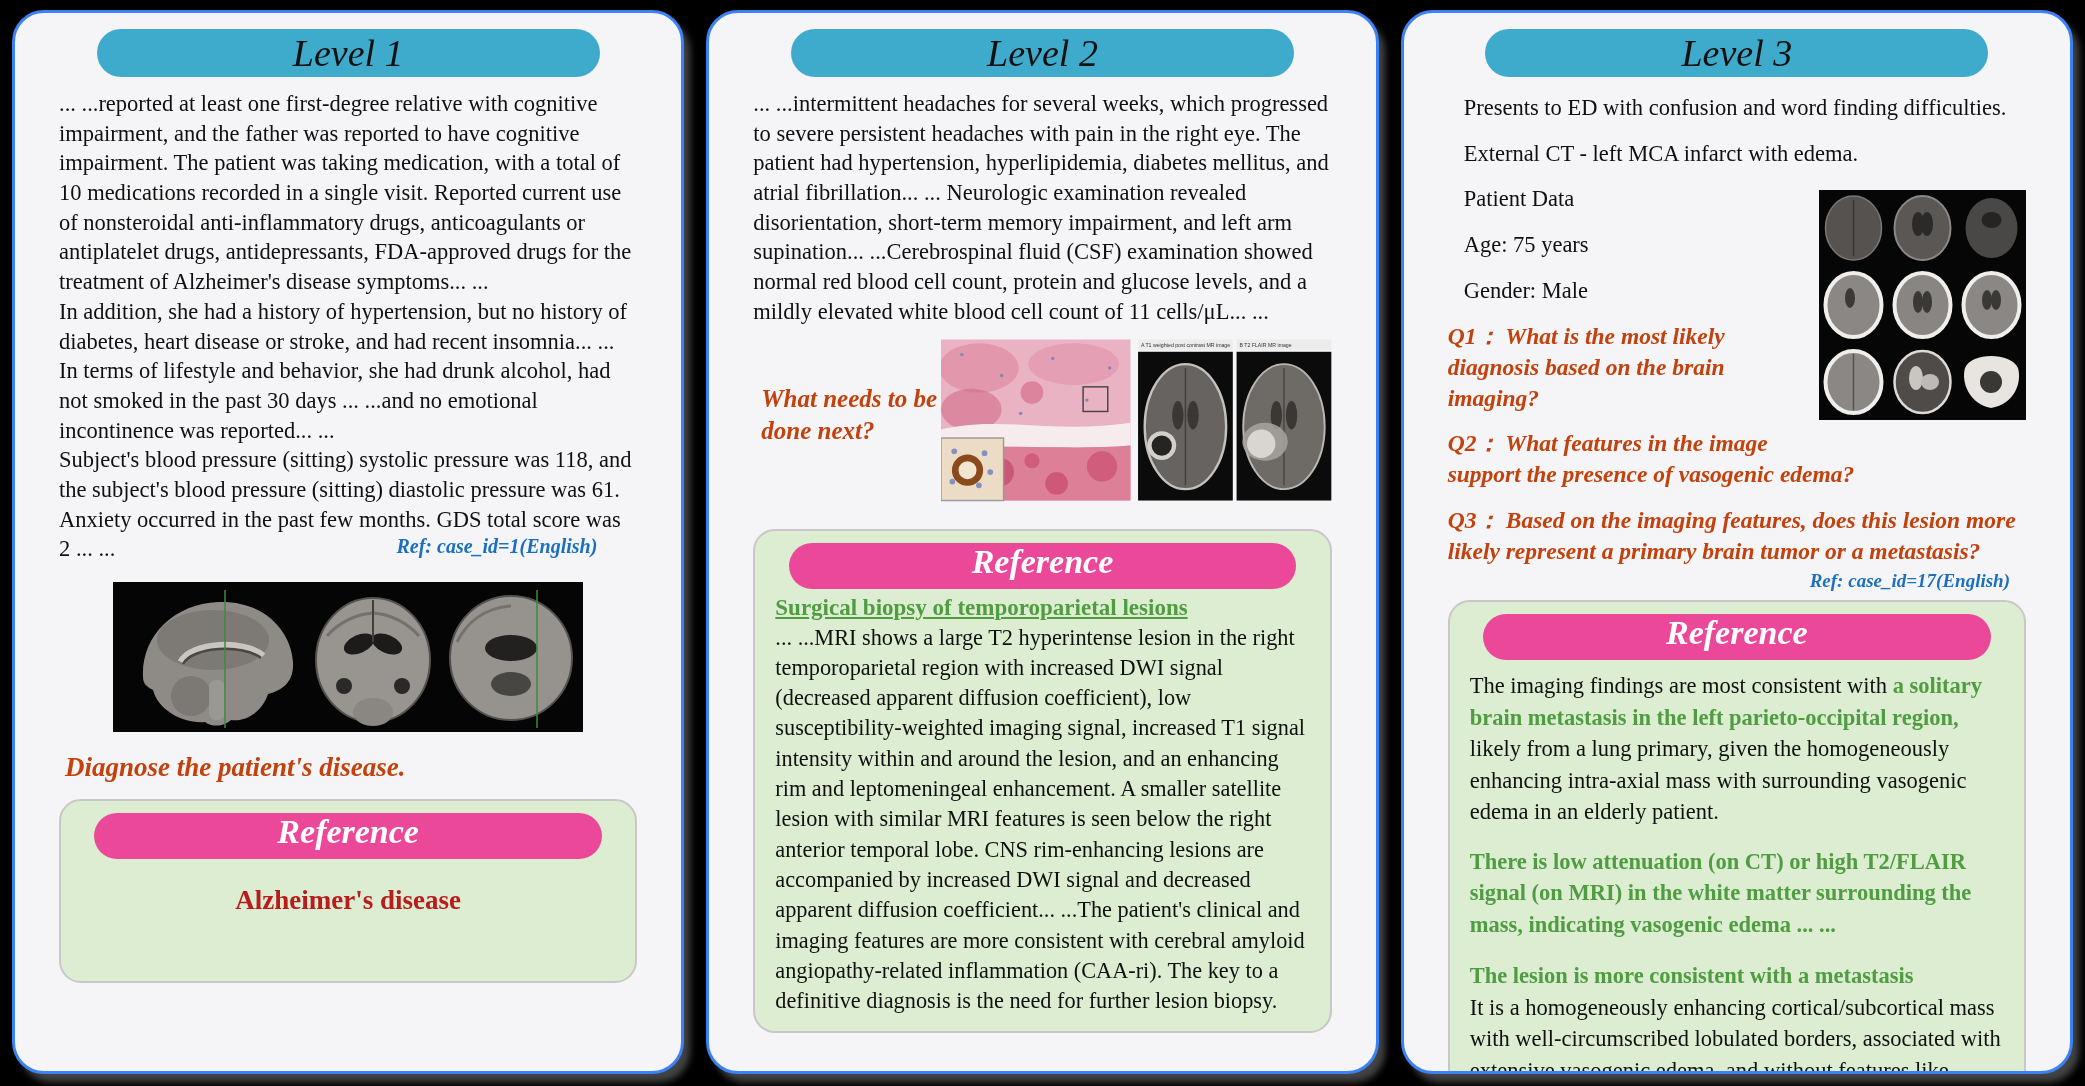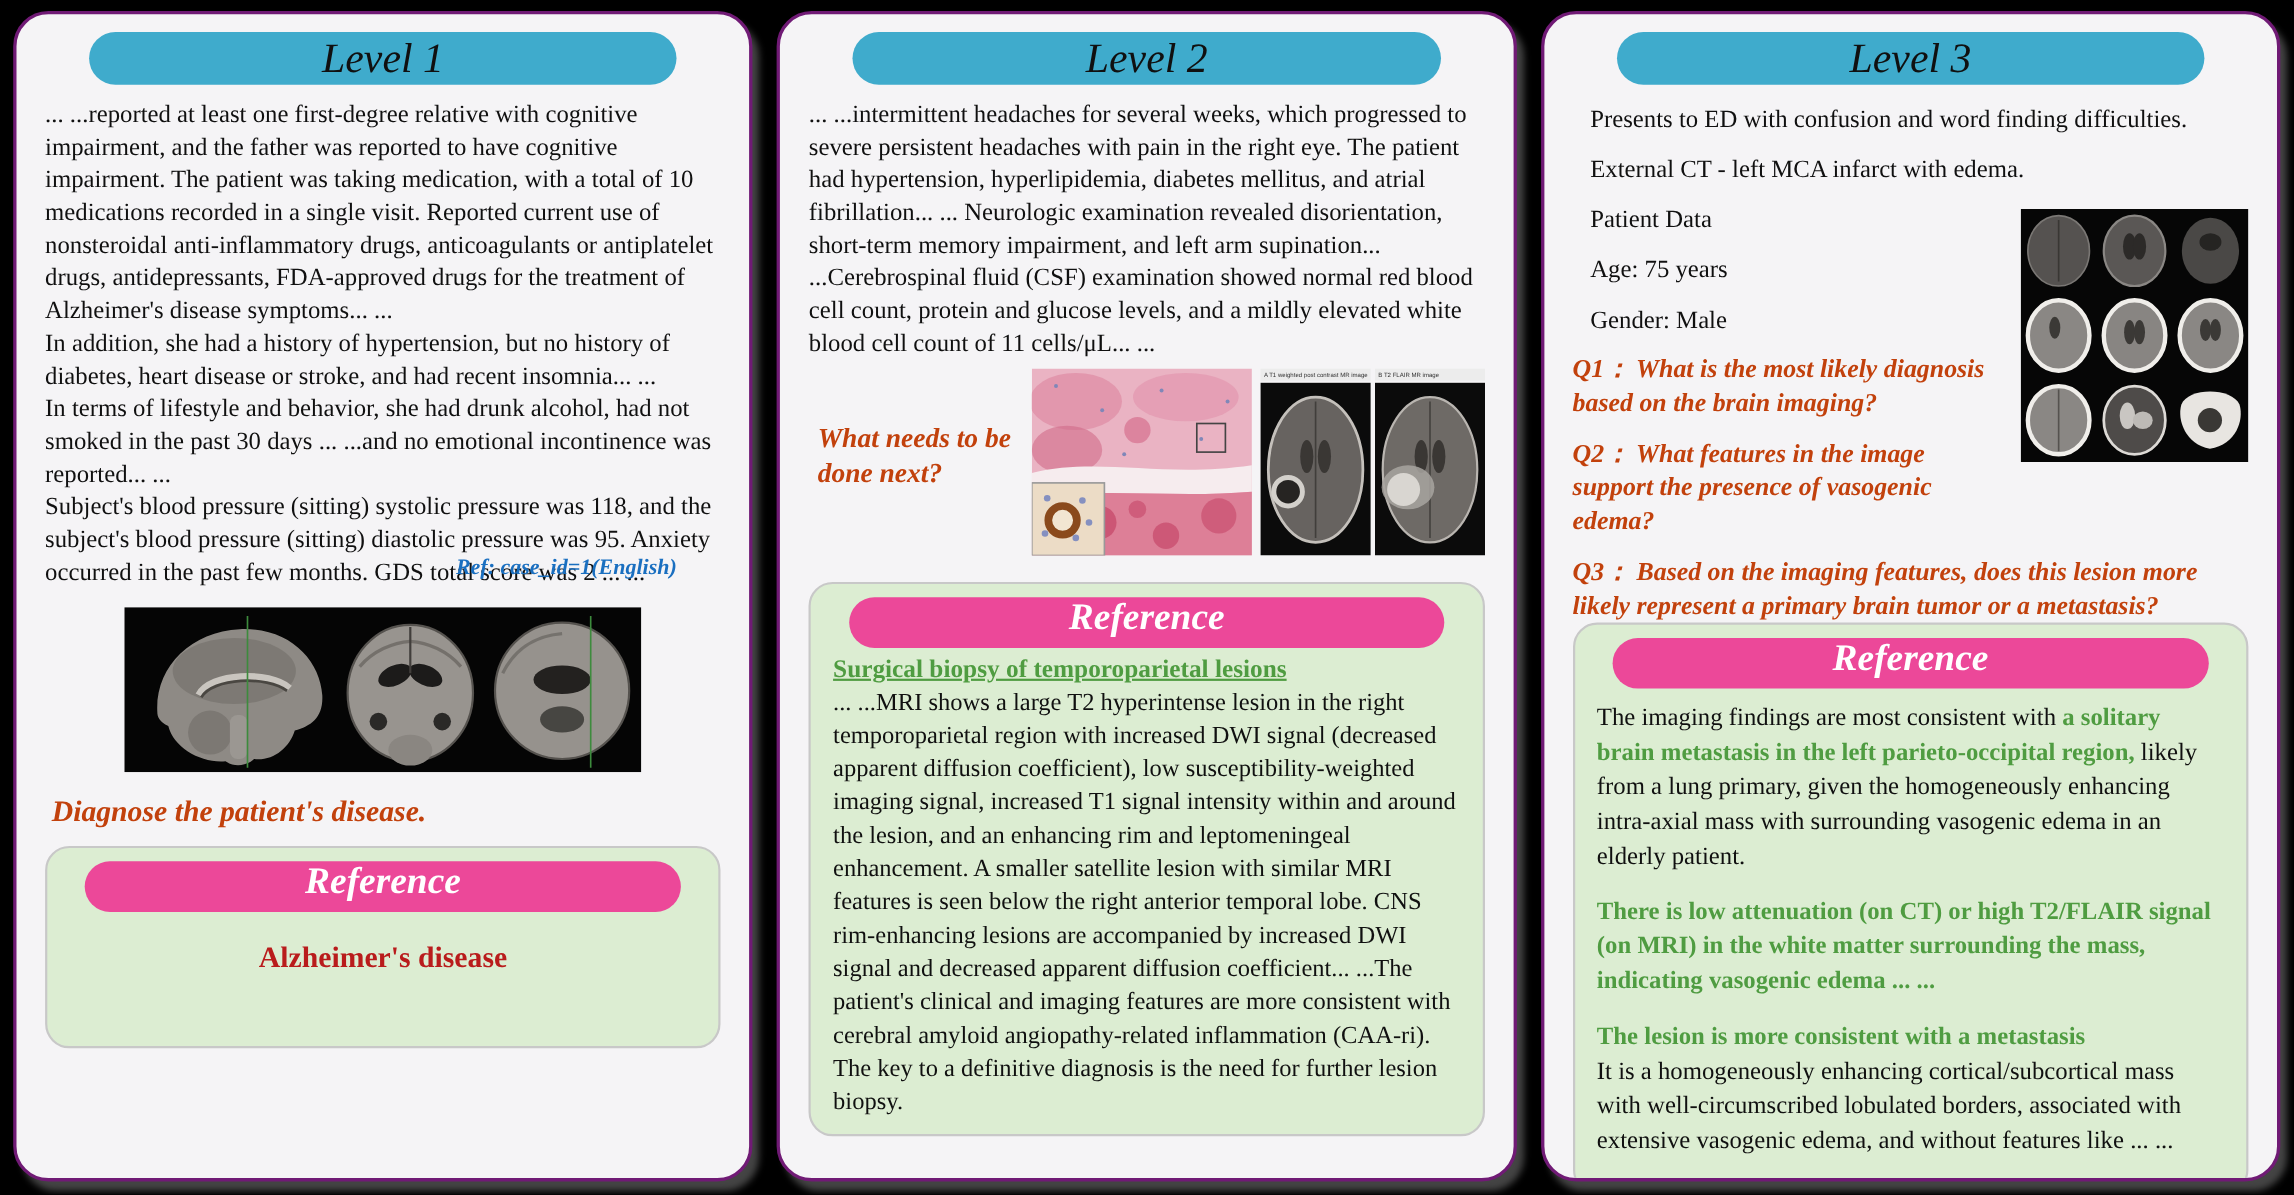--- a/index.html
+++ b/index.html
@@ -7,23 +7,23 @@
   body {
     width:2085px; height:1086px; overflow:hidden;
     background:#000;
     font-family:"Liberation Serif","DejaVu Serif",serif;
     color:#101010;
   }
   .wrap { display:flex; gap:22px; padding:10px 12px; height:1086px; }
   .panel {
     flex:1 1 0; height:1064px;
     background:#f5f4f6;
-    border:3px solid #701a75; border-radius:32px;
+    border:3px solid #3b82f6; border-radius:32px;
     box-shadow:7px 9px 7px -1px rgba(150,150,150,.45);
-    padding:0 26px; overflow:hidden; position:relative;
+    padding:0 44px; overflow:hidden; position:relative;
   }
   .pill {
     background:#3fabcc; border-radius:26px; height:48px; width:87%;
     margin:16px auto 12px auto;
     display:flex; align-items:center; justify-content:center;
     font-style:italic; font-size:38px; color:#101010;
   }
   .body-text { font-size:22.5px; line-height:1.32; }
   .body-text p { margin:0; }
   .q-red { color:#c2410c; font-weight:bold; font-style:italic; }
@@ -71,21 +71,21 @@
 <div class="wrap">
 
   <section class="panel">
     <div class="pill">
       <span>Level 1</span>
     </div>
     <div class="body-text">
       <p>... ...reported at least one first-degree relative with cognitive impairment, and the father was reported to have cognitive impairment. The patient was taking medication, with a total of 10 medications recorded in a single visit. Reported current use of nonsteroidal anti-inflammatory drugs, anticoagulants or antiplatelet drugs, antidepressants, FDA-approved drugs for the treatment of Alzheimer's disease symptoms... ...</p>
       <p>In addition, she had a history of hypertension, but no history of diabetes, heart disease or stroke, and had recent insomnia... ...</p>
       <p>In terms of lifestyle and behavior, she had drunk alcohol, had not smoked in the past 30 days ... ...and no emotional incontinence was reported... ...</p>
-      <p>Subject's blood pressure (sitting) systolic pressure was 118, and the subject's blood pressure (sitting) diastolic pressure was 95. Anxiety occurred in the past few months. GDS total score was 2 ... ...</p>
+      <p>Subject's blood pressure (sitting) systolic pressure was 118, and the subject's blood pressure (sitting) diastolic pressure was 61. Anxiety occurred in the past few months. GDS total score was 2 ... ...</p>
     </div>
     <div class="ref-line l1-ref">Ref: case_id=1(English)</div>
 
     <svg class="mri-strip" width="470" height="150" viewBox="0 0 470 150">
       <rect width="470" height="150" fill="#050505"></rect>
       <g>
         <path d="M30,95 C28,55 60,22 105,20 C150,18 178,48 180,80 C181,100 170,108 155,112 C150,128 135,140 118,138 C112,144 100,146 92,140 C70,142 45,128 40,108 C32,104 30,100 30,95 Z" fill="#8e8a85"></path>
         <ellipse cx="100" cy="58" rx="56" ry="30" fill="#6f6b66" opacity="0.55"></ellipse>
         <path d="M68,80 C78,60 132,58 150,74" stroke="#c9c5bf" stroke-width="7" fill="none"></path>
         <path d="M70,82 C80,64 130,62 148,76" stroke="#4a4742" stroke-width="2.5" fill="none"></path>
@@ -241,20 +241,21 @@
 
       <p>Patient Data</p>
       <p>Age: 75 years</p>
       <p>Gender: Male</p>
 
       <p class="q-red l3-q">Q1： What is the most likely diagnosis based on the brain imaging?</p>
       <p class="q-red l3-q">Q2： What features in the image support the presence of vasogenic edema?</p>
     </div>
 
     <p class="q-red l3-q3">Q3： Based on the imaging features, does this lesion more likely represent a primary brain tumor or a metastasis?</p>
+    <div class="ref-line l3-ref">Ref: case_id=17(English)</div>
 
     <div class="refbox l3-refbox">
       <div class="refpill">
         <span>Reference</span>
       </div>
       <p class="l3-rp"><span>The imaging findings are most consistent with </span><span class="green-b">a solitary brain metastasis in the left parieto-occipital region,</span><span> likely from a lung primary, given the homogeneously enhancing intra-axial mass with surrounding vasogenic edema in an elderly patient.</span></p>
       <p class="l3-rp l3-rp2 green-b">There is low attenuation (on CT) or high T2/FLAIR signal (on MRI) in the white matter surrounding the mass, indicating vasogenic edema ... ...</p>
       <p class="l3-rp"><span class="green-b block">The lesion is more consistent with a metastasis</span><span>It is a homogeneously enhancing cortical/subcortical mass with well-circumscribed lobulated borders, associated with extensive vasogenic edema, and without features like ... ...</span></p>
     </div>
   </section>

